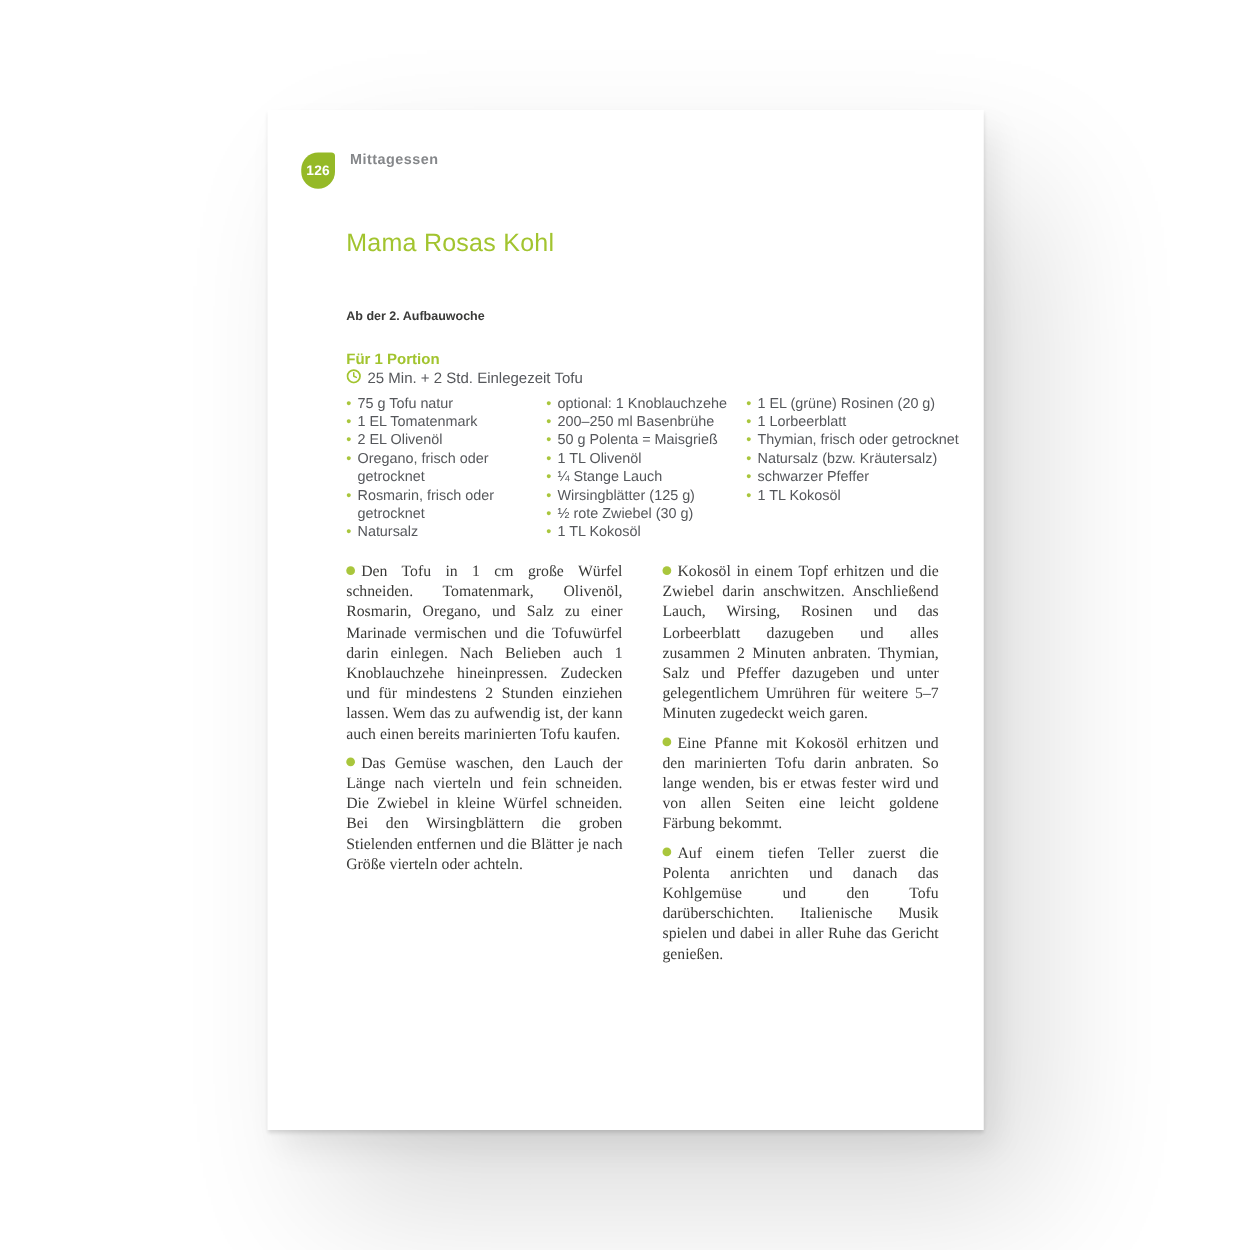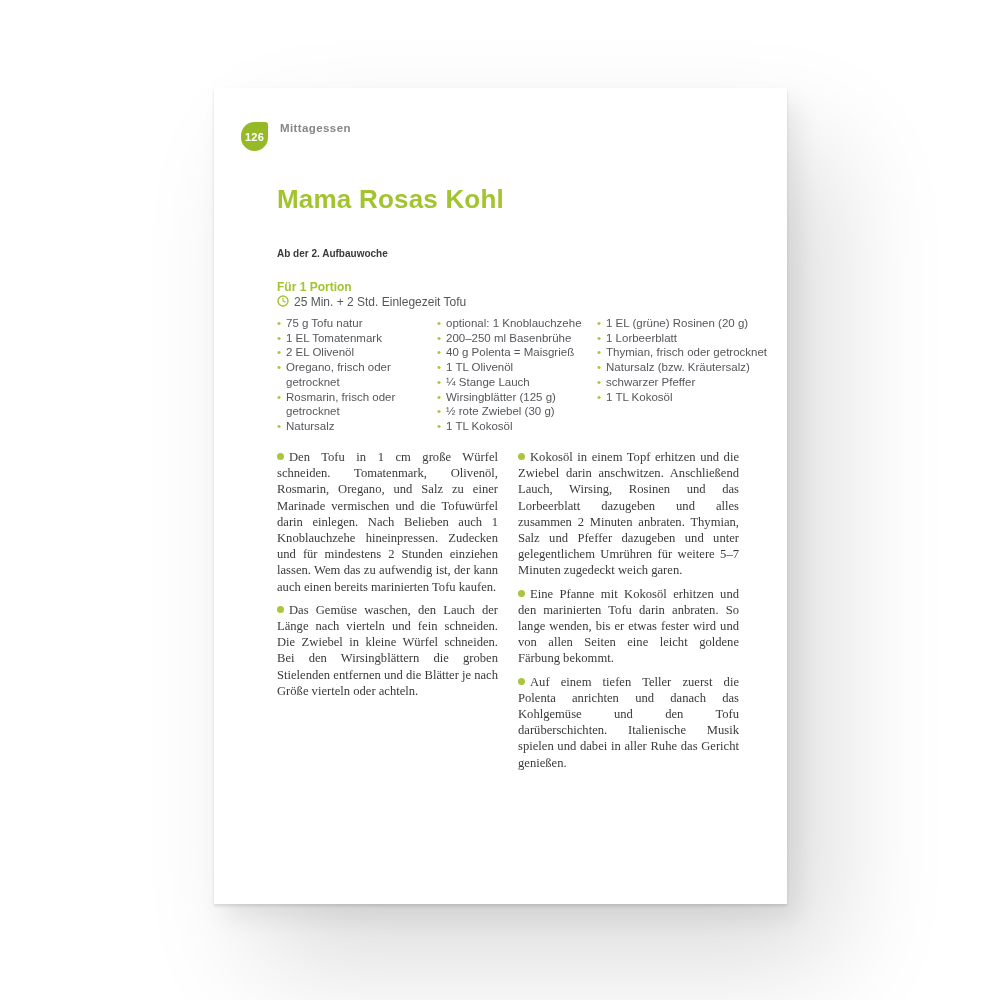--- a/index.html
+++ b/index.html
@@ -37,21 +37,21 @@
     color:#fff;font-size:11px;font-weight:bold;
     display:flex;align-items:center;justify-content:center;
     letter-spacing:0.2px;
   }
   .section-label{
     font-size:11.5px;font-weight:bold;color:var(--text-gray);
     letter-spacing:0.4px;
   }
   .title{
     position:absolute;left:63px;top:96px;
-    font-size:26px;font-weight:bold;color:var(--green);
+    font-size:20px;font-weight:normal;color:var(--green);
     letter-spacing:0.2px;
   }
   .phase{
     position:absolute;left:63px;top:160px;
     font-size:10px;font-weight:bold;color:var(--text-dark);
   }
   .portion{
     position:absolute;left:63px;top:192px;
     font-size:12px;font-weight:bold;color:var(--green);
   }
@@ -71,21 +71,21 @@
   .ing-col li{
     position:relative;padding-left:9px;
     font-size:11.5px;line-height:14.7px;color:var(--ing-text);
   }
   .ing-col li::before{
     content:"•";position:absolute;left:0;top:0;
     color:var(--bullet-green);
   }
   .steps{
     position:absolute;left:63px;top:361px;
-    display:flex;gap:20px;
+    display:flex;gap:32px;
   }
   .step-col{width:221px;}
   .step-col p{
     margin:0 0 7px 0;
     font-family:"Liberation Serif",serif;
     font-size:12.6px;line-height:16.2px;color:var(--text-dark);
     text-align:justify;
     hyphens:auto;-webkit-hyphens:auto;
   }
   .dot{
@@ -126,21 +126,21 @@
         <li>2 EL Olivenöl</li>
         <li>Oregano, frisch oder getrocknet</li>
         <li>Rosmarin, frisch oder getrocknet</li>
         <li>Natursalz</li>
       </ul>
     </div>
     <div class="ing-col">
       <ul>
         <li>optional: 1 Knoblauchzehe</li>
         <li>200–250 ml Basenbrühe</li>
-        <li>40 g Polenta = Maisgrieß</li>
+        <li>50 g Polenta = Maisgrieß</li>
         <li>1 TL Olivenöl</li>
         <li>¼ Stange Lauch</li>
         <li>Wirsingblätter (125 g)</li>
         <li>½ rote Zwiebel (30 g)</li>
         <li>1 TL Kokosöl</li>
       </ul>
     </div>
     <div class="ing-col c3">
       <ul>
         <li>1 EL (grüne) Rosinen (20 g)</li>

